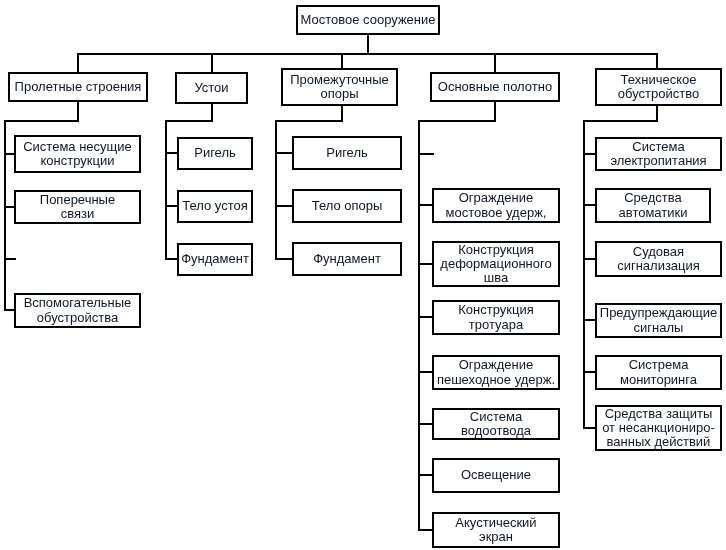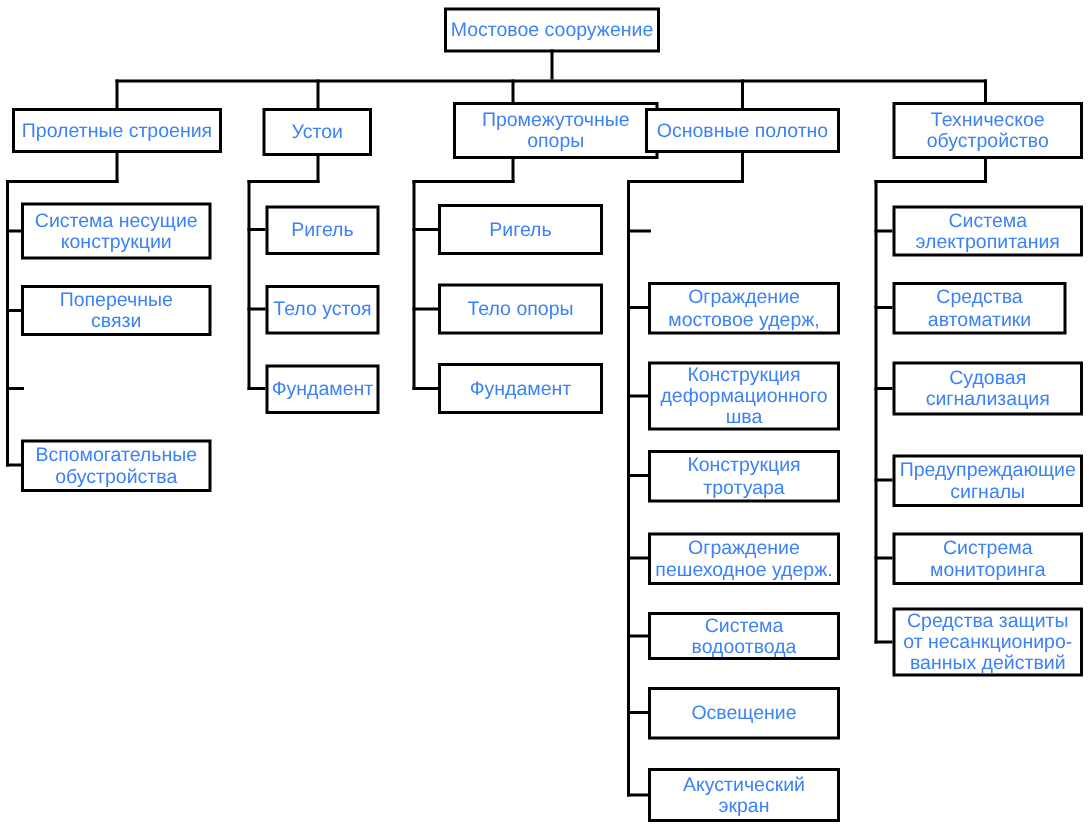--- a/index.html
+++ b/index.html
@@ -1,18 +1,18 @@
 <!DOCTYPE html>
 <html><head>
 <meta charset="utf-8">
 <style>
   html,body{margin:0;padding:0;background:#ffffff;}
   .canvas{
     position:relative;width:726px;height:550px;background:#ffffff;
-    font-family:"Liberation Sans",sans-serif;color:#3b82f6;overflow:hidden;text-decoration:underline;
+    font-family:"Liberation Sans",sans-serif;color:#0f172a;overflow:hidden;text-decoration:underline;
   }
   .box{
     position:absolute;box-sizing:border-box;border:2px solid #000000;background:#ffffff;
     display:flex;align-items:center;justify-content:center;text-align:center;
     font-size:13px;line-height:1.08;white-space:pre-line;padding:0 1px;
   }
   .ln{position:absolute;background:#000000;}
 </style>
 </head>
 <body>
@@ -24,21 +24,21 @@
   <div class="ln" style="left:367px;top:33px;width:2px;height:20px"></div>
   <div class="ln" style="left:77px;top:53px;width:581px;height:2px"></div>
   <div class="ln" style="left:77px;top:53px;width:2px;height:19px"></div>
   <div class="ln" style="left:211px;top:53px;width:2px;height:19px"></div>
   <div class="ln" style="left:341px;top:53px;width:2px;height:15px"></div>
   <div class="ln" style="left:494px;top:53px;width:2px;height:19px"></div>
   <div class="ln" style="left:656px;top:53px;width:2px;height:15px"></div>
 
   <div class="box" style="left:8px;top:72px;width:140px;height:30px">Пролетные строения</div>
   <div class="box" style="left:175px;top:72px;width:73px;height:32px">Устои</div>
-  <div class="box" style="left:302px;top:68px;width:137px;height:38px">Промежуточные
+  <div class="box" style="left:281px;top:68px;width:117px;height:38px">Промежуточные
 опоры</div>
   <div class="box" style="left:430px;top:72px;width:130px;height:30px">Основные полотно</div>
   <div class="box" style="left:595px;top:68px;width:127px;height:38px">Техническое
 обустройство</div>
 
   <div class="ln" style="left:77px;top:101px;width:2px;height:21px"></div>
   <div class="ln" style="left:4px;top:120px;width:75px;height:2px"></div>
   <div class="ln" style="left:4px;top:120px;width:2px;height:191px"></div>
   <div class="ln" style="left:4px;top:153px;width:12px;height:2px"></div>
   <div class="ln" style="left:4px;top:206px;width:12px;height:2px"></div>

